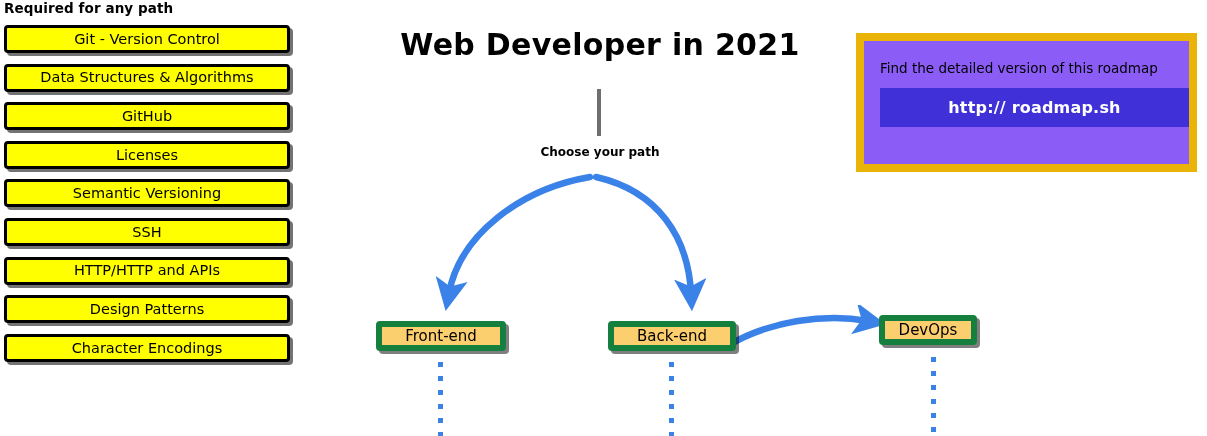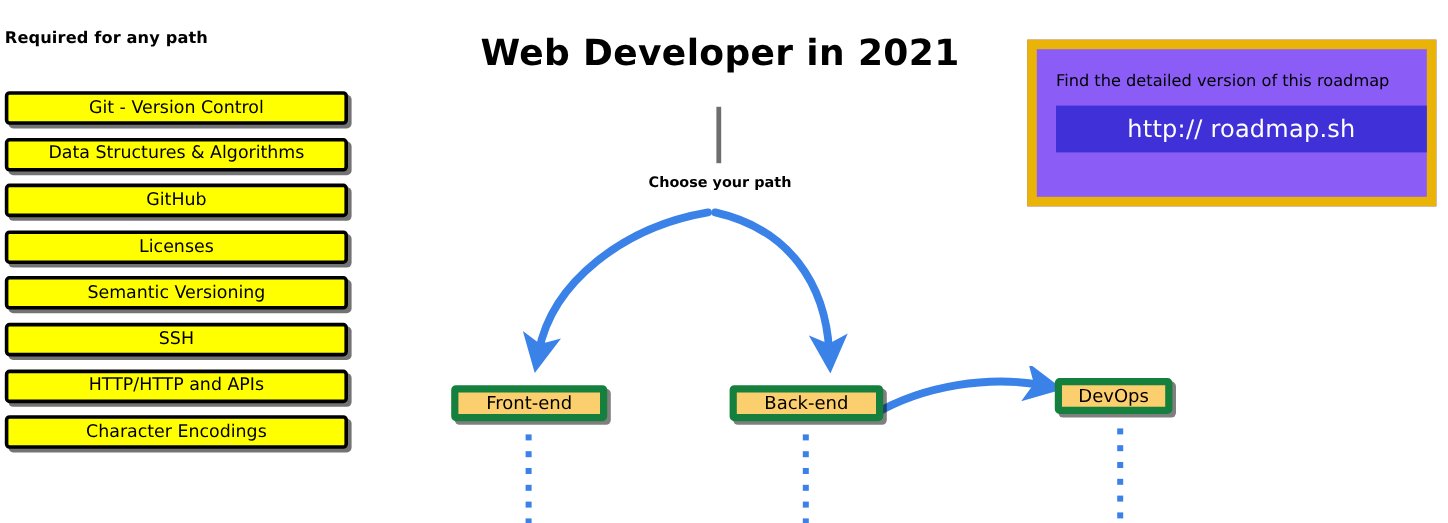--- a/index.html
+++ b/index.html
@@ -16,35 +16,34 @@
     color: #000000;
   }
 
   
   #required-panel {
     position: absolute;
     left: 0px;
     top: 0px;
     width: 300px;
     height: 320px;
-    margin-top: 24px;
   }
   #required-heading {
     position: absolute;
     left: 4px;
     top: 0px;
     font-size: 13.5px;
     font-weight: bold;
     letter-spacing: 0.1px;
     white-space: nowrap;
   }
   #required-list {
     position: absolute;
     left: 4px;
-    top: 52px;
+    top: 25px;
     width: 288px;
   }
   .req-item {
     position: relative;
     box-sizing: border-box;
     width: 286px;
     height: 28px;
     margin-bottom: 10.6px;
     background: #ffff00;
     border: 3px solid #000000;
@@ -165,22 +164,22 @@
   }
   #roadmap-link-button {
     display: block;
     margin-top: 7px;
     width: 309px;
     height: 39px;
     background: #4030d8;
     border: none;
     color: #ffffff;
     font-family: inherit;
-    font-size: 20px;
-    font-weight: normal;
+    font-size: 16px;
+    font-weight: bold;
     letter-spacing: 0.2px;
     cursor: pointer;
     text-align: center;
     line-height: 39px;
     padding: 0;
   }
 </style>
 </head>
 <body>
 
@@ -212,20 +211,23 @@
     </div>
 
     <div class="req-item">
       <span class="req-item-label">SSH</span>
     </div>
 
     <div class="req-item">
       <span class="req-item-label">HTTP/HTTP and APIs</span>
     </div>
 
+    <div class="req-item">
+      <span class="req-item-label">Design Patterns</span>
+    </div>
 
     <div class="req-item">
       <span class="req-item-label">Character Encodings</span>
     </div>
 
   </div>
 </div>
 
 <div id="roadmap-title">Web Developer in 2021</div>
 

